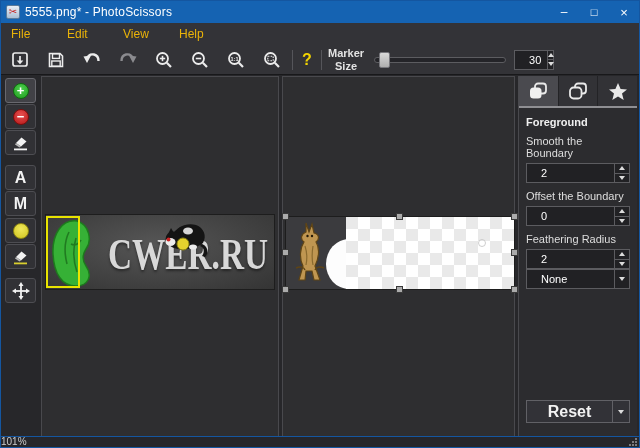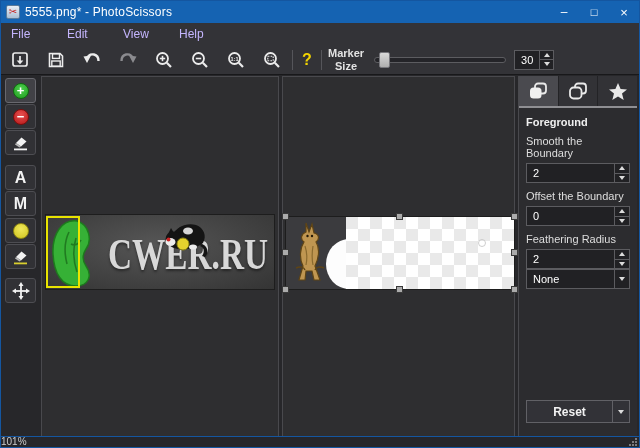--- a/index.html
+++ b/index.html
@@ -23,40 +23,40 @@
   .titlebar .spacer { flex:1; }
   .win-btn {
     width:30px; height:22px; display:flex; align-items:center; justify-content:center;
     font-size:12px; color:#fff; cursor:default;
   }
   .win-btn.max { font-size:11px; }
   .win-btn.close { font-size:13px; }
   
   .menubar {
     position:absolute; top:22px; left:0; right:0; height:22px;
-    background:#333337; display:flex; align-items:center; color:#c4b5fd; font-size:12px;
+    background:#333337; display:flex; align-items:center; color:#eab308; font-size:12px;
   }
   .menu-item { width:56px; padding-left:10px; }
   
   .toolbar {
     position:absolute; top:44px; left:0; right:0; height:30px;
     background:#333337; border-bottom:1px solid #18181a;
     display:flex; align-items:center;
   }
   .tb-btn { width:36px; height:26px; display:flex; align-items:center; justify-content:center; border-radius:3px; }
   .tb-btn:first-child { margin-left:1px; }
   .tb-sep { width:1px; height:20px; background:#55555a; margin:0 2px; }
   .help-btn { width:24px; height:26px; display:flex; align-items:center; justify-content:center;
               font-weight:bold; font-size:16px; color:#f2d400; }
   .marker-label { font-size:11px; font-weight:bold; color:#e3e3e3; line-height:1.15; text-align:center; margin:0 4px 0 4px; }
   .slider { position:relative; width:132px; height:16px; margin:0 6px; }
   .slider .track { position:absolute; left:0; right:0; top:5px; height:6px; background:#242428; border:1px solid #5c5c60; border-radius:3px; }
   .slider .thumb { position:absolute; left:5px; top:0; width:11px; height:16px; background:linear-gradient(#d9d9d9,#aeaeae); border:1px solid #77777c; border-radius:2px; }
   
-  .spin { display:flex; height:20px; background:#212124; border:1px solid #5c5c60; }
+  .spin { display:flex; height:20px; background:#212124; border:1px solid #5c5c60;padding-left:8px; }
   .spin .val { flex:1; display:flex; align-items:center; padding:0 6px; font-size:11px; color:#fff; }
   .spin .btns { width:15px; border-left:1px solid #5c5c60; display:flex; flex-direction:column; }
   .spin .btns div { flex:1; position:relative; }
   .spin .btns .up { border-bottom:1px solid #5c5c60; }
   .spin .btns .up::after, .spin .btns .dn::after {
     content:""; position:absolute; left:50%; top:50%; transform:translate(-50%,-50%);
     border-left:3px solid transparent; border-right:3px solid transparent;
   }
   .spin .btns .up::after { border-bottom:4px solid #dcdcdc; }
   .spin .btns .dn::after { border-top:4px solid #dcdcdc; }
@@ -114,21 +114,21 @@
   .tab.active { background:#4a4a4f; }
   .tabs-underline { height:2px; background:#8f8f93; }
   .side-pad { padding:4px 7px 0 7px; }
   .section-title { font-size:11px; font-weight:bold; color:#f0f0f0; margin:4px 0 2px; }
   .field-label { font-size:11px; color:#dedede; margin:7px 0 4px; }
   .side-spin { width:100%; }
   .reset-wrap { position:absolute; left:7px; right:7px; bottom:14px; }
   .reset-btn {
     display:flex; height:23px; background:#323237; border:1px solid #616166;
   }
-  .reset-btn .lbl { flex:1; display:flex; align-items:center; justify-content:center; font-size:12px; font-weight:bold; color:#f2f2f2; }
+  .reset-btn .lbl { flex:1; display:flex; align-items:center; justify-content:center; font-size:16px; font-weight:bold; color:#f2f2f2; }
   .reset-btn .arrow { width:17px; border-left:1px solid #616166; position:relative; }
   .reset-btn .arrow::after { content:""; position:absolute; left:50%; top:50%; transform:translate(-50%,-50%);
     border-left:3px solid transparent; border-right:3px solid transparent; border-top:4px solid #dcdcdc; }
   
   .statusbar {
     position:absolute; left:0; right:0; bottom:0; height:11px; background:#26262a;
     border-top:1px solid #1456a0; display:flex; align-items:center; justify-content:flex-start;
   }
   .zoom-level { font-size:10px; color:#cccccc; margin-right:16px; line-height:1; }
   .grip { position:absolute; right:2px; bottom:1px; }

